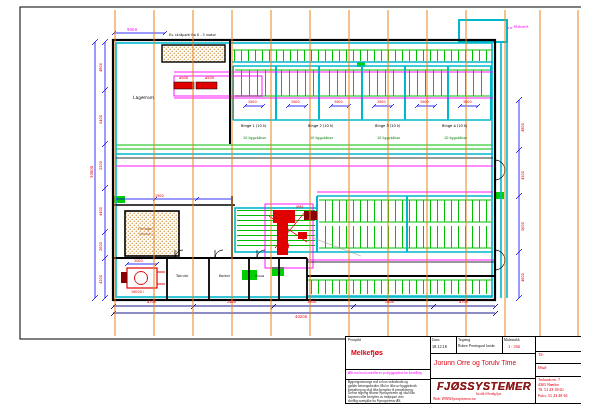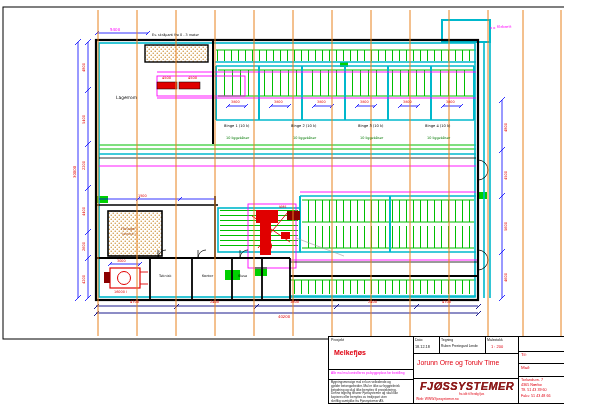--- a/index.html
+++ b/index.html
@@ -1,17 +1,17 @@
 <!DOCTYPE html>
 <html><head>
 <meta charset="utf-8">
 <style>
   html,body{margin:0;padding:0;background:#ffffff;}
   #page{position:relative;width:564px;height:411px;background:#ffffff;overflow:hidden;
-        font-family:"Liberation Sans",sans-serif;}
+        font-family:"Liberation Sans",sans-serif;margin-left:17px;}
   #plan-svg{position:absolute;left:0;top:0;}
   #label-layer{position:absolute;left:0;top:0;width:608px;height:411px;pointer-events:none;}
   .dlabel{position:absolute;white-space:nowrap;line-height:1;transform-origin:0 0;
           font-family:"DejaVu Sans",sans-serif;}
   
   #titleblock{position:absolute;left:328px;top:336px;width:269px;height:66px;
               border:1px solid #000;background:#fff;font-family:"Liberation Sans",sans-serif;}
   .tbline{position:absolute;background:#000;}
   .tbtext{position:absolute;white-space:nowrap;line-height:1.05;}
   .lab{color:#111;}

